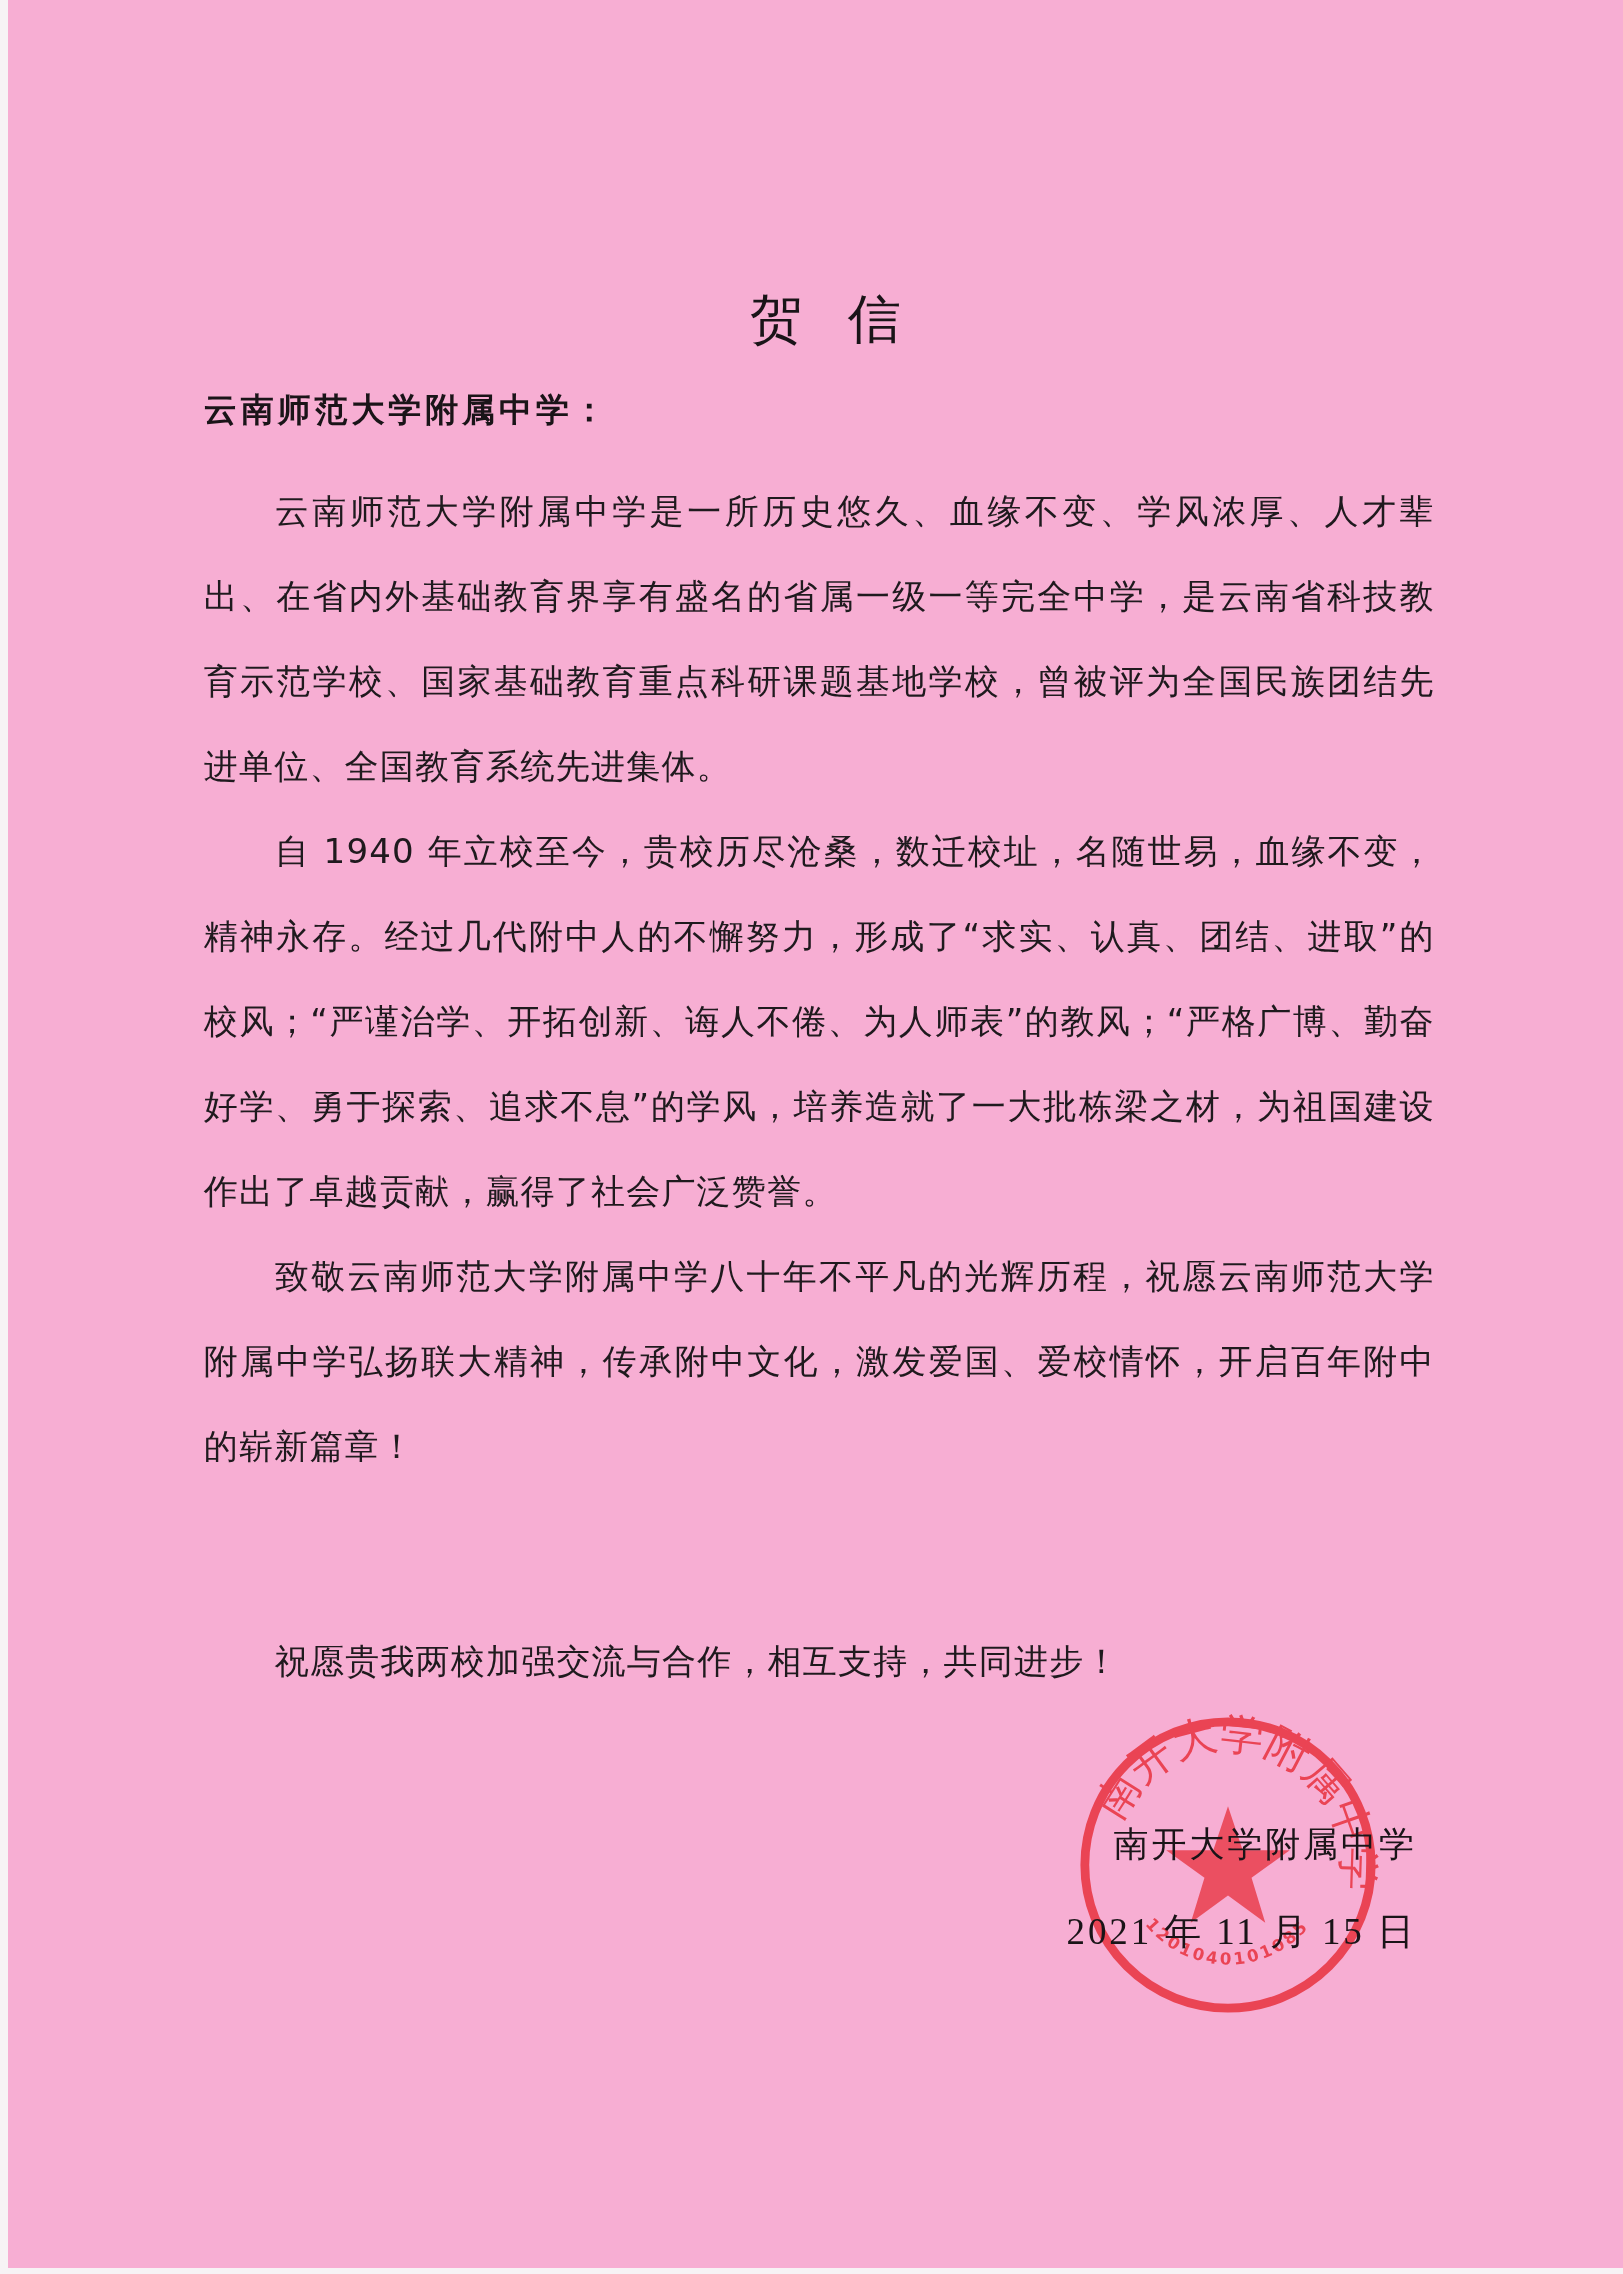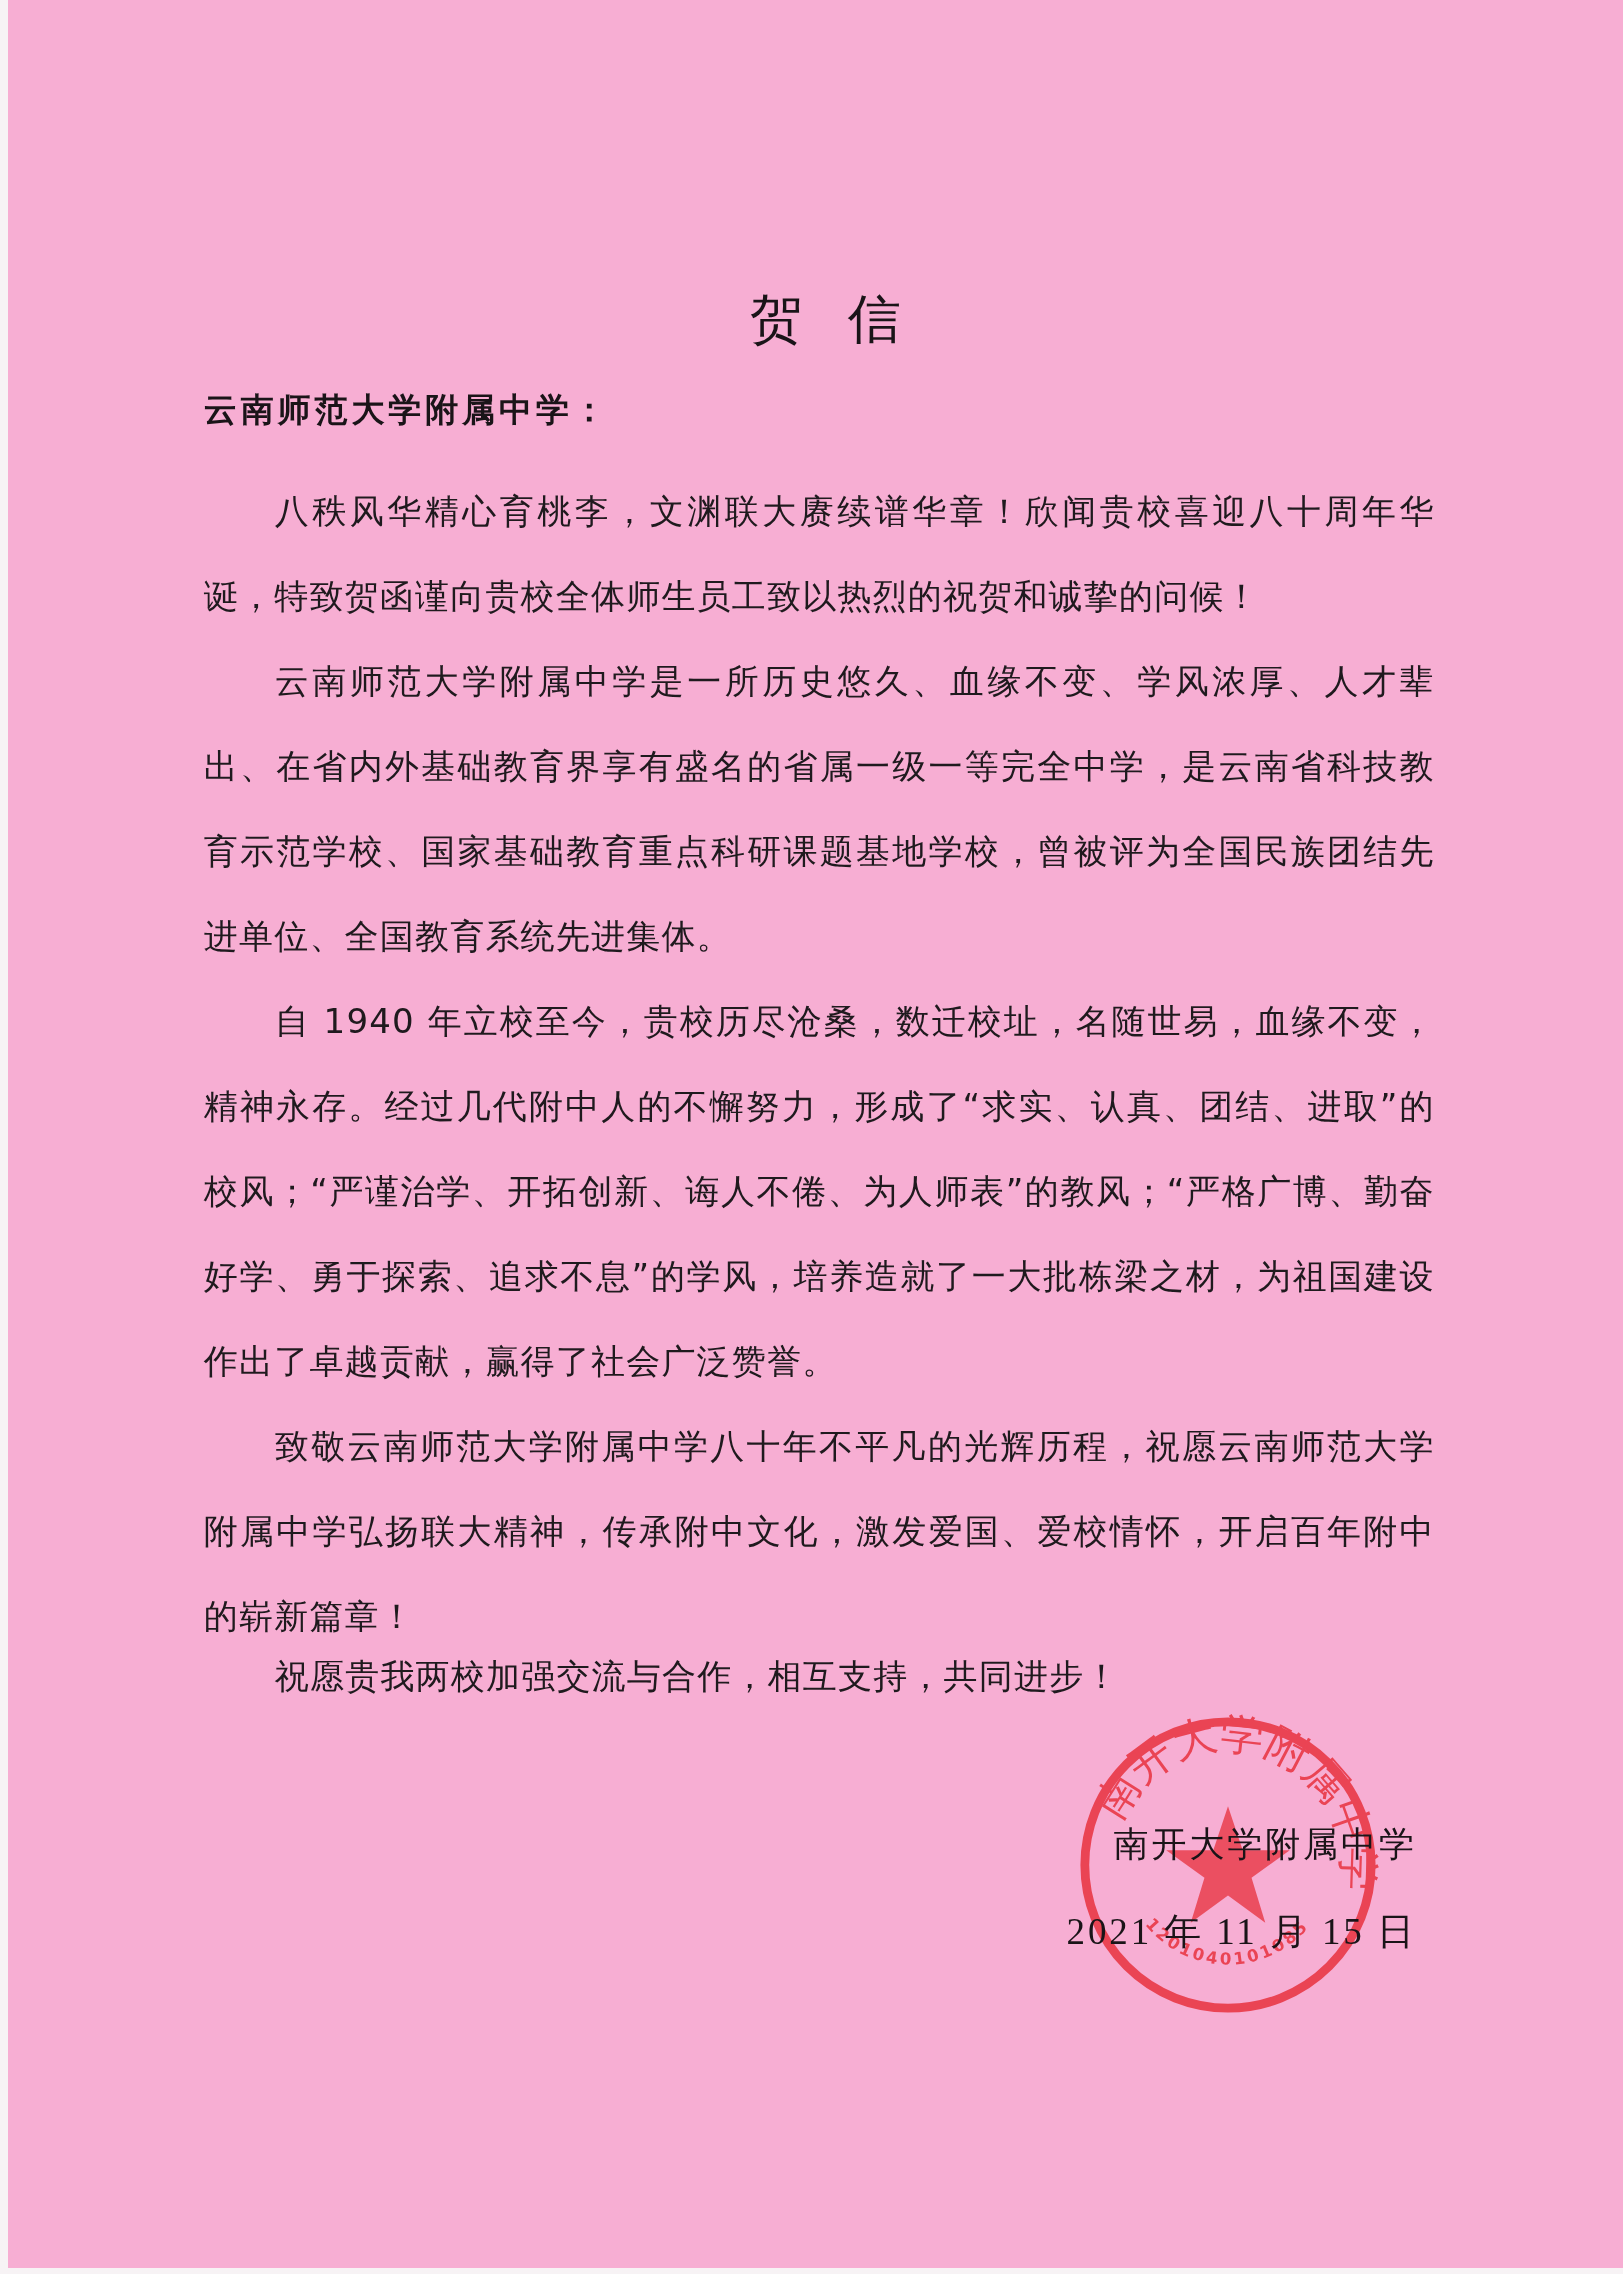--- a/index.html
+++ b/index.html
@@ -46,27 +46,26 @@
 </head>
 <body>
 
 <div class="paper">
 
   <div class="title">贺信</div>
 
   <div class="salutation">云南师范大学附属中学：</div>
 
   <div class="body">
-    <p>八秩风华精心育桃李，文渊联大赓续谱华章！欣闻贵校喜迎八十周年华诞，特致贺函谨向贵校全体师生员工致以热烈的祝贺和诚挚的问候！</p>
     <p>云南师范大学附属中学是一所历史悠久、血缘不变、学风浓厚、人才辈出、在省内外基础教育界享有盛名的省属一级一等完全中学，是云南省科技教育示范学校、国家基础教育重点科研课题基地学校，曾被评为全国民族团结先进单位、全国教育系统先进集体。</p>
     <p>自 1940 年立校至今，贵校历尽沧桑，数迁校址，名随世易，血缘不变，精神永存。经过几代附中人的不懈努力，形成了“求实、认真、团结、进取”的校风；“严谨治学、开拓创新、诲人不倦、为人师表”的教风；“严格广博、勤奋好学、勇于探索、追求不息”的学风，培养造就了一大批栋梁之材，为祖国建设作出了卓越贡献，赢得了社会广泛赞誉。</p>
     <p>致敬云南师范大学附属中学八十年不平凡的光辉历程，祝愿云南师范大学附属中学弘扬联大精神，传承附中文化，激发爱国、爱校情怀，开启百年附中的崭新篇章！</p>
   </div>
 
-  <div class="closing" style="top:1639px;margin-top:15px;">祝愿贵我两校加强交流与合作，相互支持，共同进步！</div>
+  <div class="closing" style="top:1639px;">祝愿贵我两校加强交流与合作，相互支持，共同进步！</div>
 
   <div class="signature" style="top:1821px;">南开大学附属中学</div>
   <div class="signature" style="top:1907px; font-family:'Liberation Serif', serif; font-size:37px;">2021 年 11 月 15 日</div>
 
   <svg class="stamp" viewBox="0 0 310 310">
     <defs>
       <path id="ringPath" d="M 155 155 m -118 0 a 118 118 0 1 1 236 0 a 118 118 0 1 1 -236 0"></path>
       <path id="serialPath" d="M 60 200 A 108 108 0 0 0 250 200"></path>
     </defs>
     <circle cx="155" cy="155" r="146" fill="none" stroke="#e8323f" stroke-width="9"></circle>

